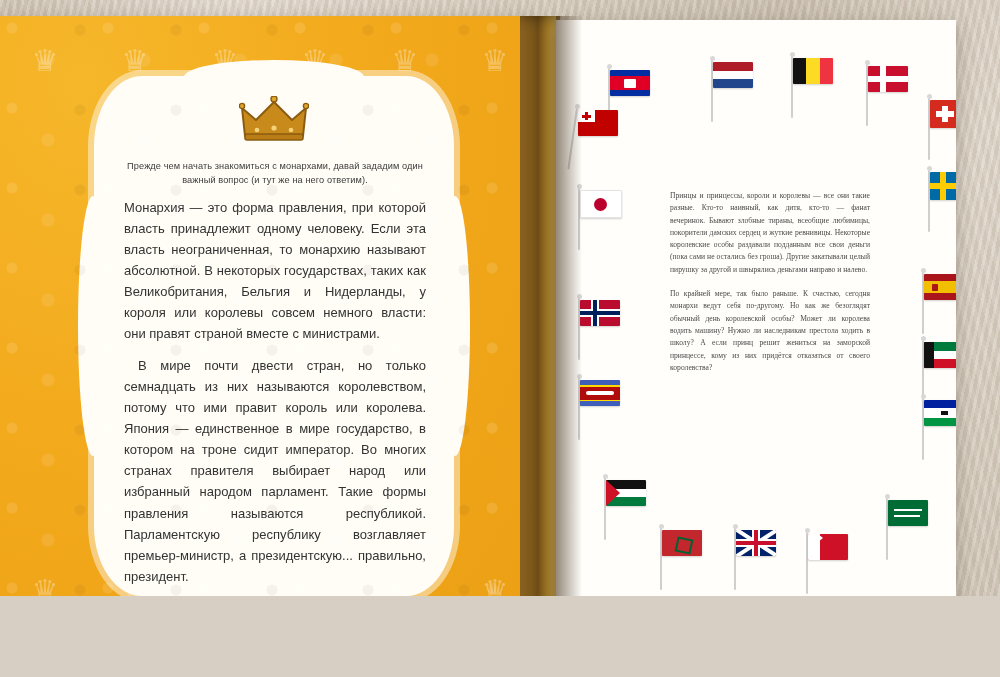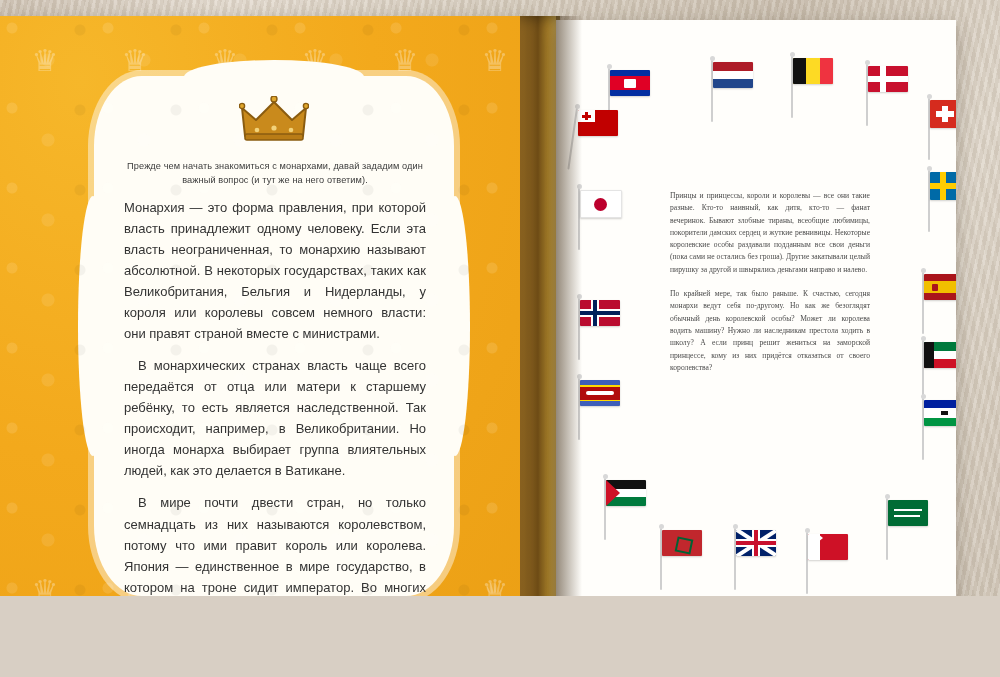--- a/index.html
+++ b/index.html
@@ -163,21 +163,20 @@
             <circle cx="67" cy="10" r="2.6" fill="#e0a72c" stroke="#8a5c10" stroke-width="1.4"></circle>
             <circle cx="18" cy="34" r="2.3" fill="#f2d27a"></circle>
             <circle cx="35" cy="32" r="2.6" fill="#f2d27a"></circle>
             <circle cx="52" cy="34" r="2.3" fill="#f2d27a"></circle>
           </svg>
         </div>
 
         <div class="panel-inner">
           <p class="intro">Прежде чем начать знакомиться с монархами, давай зададим один важный вопрос (и тут же на него ответим).</p>
           <p class="para">Монархия — это форма правления, при которой власть принадлежит одному человеку. Если эта власть неограниченная, то монархию называют абсолютной. В некоторых государствах, таких как Великобритания, Бельгия и Нидерланды, у короля или королевы совсем немного власти: они правят страной вместе с министрами.</p>
-          <p class="para indent">В монархических странах власть чаще всего передаётся от отца или матери к старшему ребёнку, то есть является наследственной. Так происходит, например, в Великобритании. Но иногда монарха выбирает группа влиятельных людей, как это делается в Ватикане.</p>
           <p class="para indent">В мире почти двести стран, но только семнадцать из них называются королевством, потому что ими правит король или королева. Япония — единственное в мире государство, в котором на троне сидит император. Во многих странах правителя выбирает народ или избранный народом парламент. Такие формы правления называются республикой. Парламентскую республику возглавляет премьер-министр, а президентскую... правильно, президент.</p>
         </div>
       </div>
     </div>
 
     <div class="spine"></div>
     <div class="spine-shadow"></div>
 
     <div class="page page-right">
 

